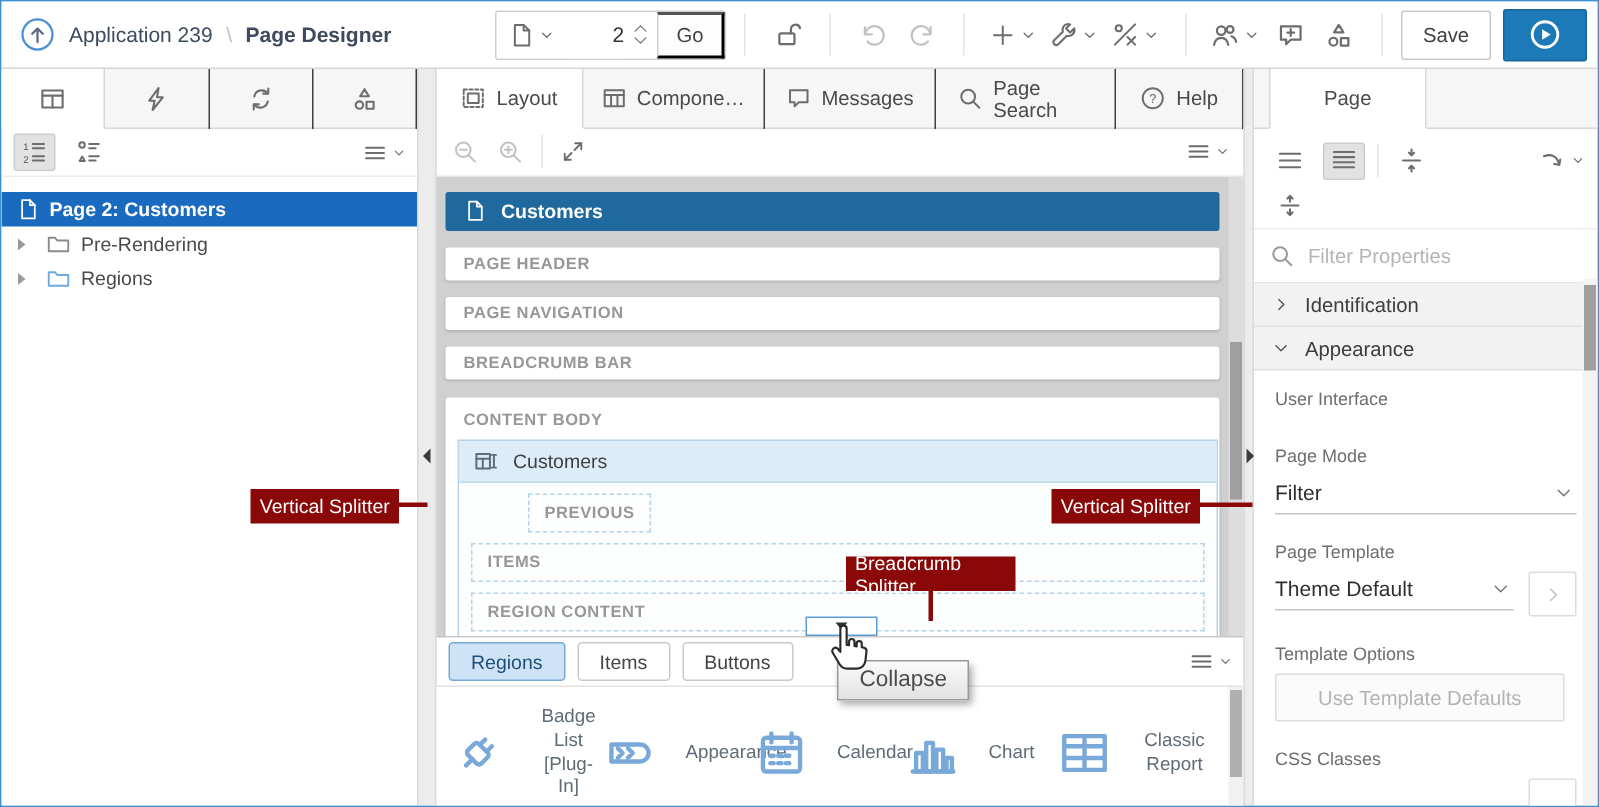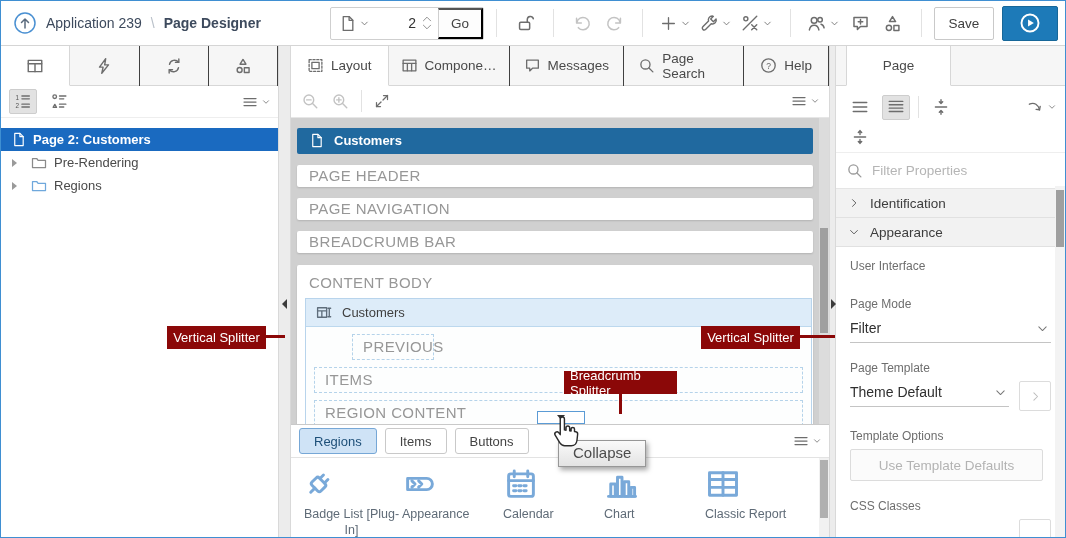--- a/index.html
+++ b/index.html
@@ -58,36 +58,36 @@
   .trow .caret { width:0; height:0; border-top:4px solid transparent; border-bottom:4px solid transparent; border-left:5px solid #9a9a9a; margin-left:-19px; margin-right:7px; }
   .trow.sel { background:#1a6ac0; color:#fff; font-weight:700; padding-left:10px; }
 
   
   .ctoolbar { height:32px; display:flex; align-items:center; padding:0 10px; gap:12px; border-bottom:1px solid #e6e6e6; }
   .canvas { position:relative; height:307px; background:#d0d0d0; overflow:hidden; }
   .cv-scroll { position:absolute; right:0; top:0; width:10px; height:100%; background:#dcdcdc; }
   .cv-thumb { position:absolute; right:1px; top:110px; width:8px; height:105px; background:#9f9f9f; }
   .pagebar { position:absolute; left:6px; right:16px; top:10px; height:26px; background:#20699f; border-radius:2px; display:flex; align-items:center; gap:10px; padding-left:12px; color:#fff; font-weight:700; font-size:13px; }
   .slotbox { position:absolute; left:6px; right:16px; height:22px; background:#fff; border-radius:2px; box-shadow:0 1px 2px rgba(0,0,0,.14); display:flex; align-items:center; padding-left:12px; }
-  .slotlbl { font-size:15px; letter-spacing:.4px; color:#979797; }
+  .slotlbl { font-size:11px; letter-spacing:.4px; color:#979797;font-weight:bold; }
   .cbody { position:absolute; left:6px; right:16px; top:147px; height:180px; background:#fff; border-radius:2px; box-shadow:0 1px 2px rgba(0,0,0,.14); padding:8px 1px 0 8px; }
   .cbody > .slotlbl { display:block; margin:1px 0 7px 4px; }
   .region { border:1px solid #b8d4ec; background:#fdfefe; }
   .region-h { height:28px; background:#ddecf9; border-bottom:1px solid #bcd8ee; display:flex; align-items:center; gap:9px; padding-left:10px; color:#3f3f3f; font-size:13px; }
   .dashed { border:1px dashed #b5d3ea; height:26px; display:flex; align-items:center; padding-left:10px; margin:7px 8px; }
   .dashed.short { width:82px;margin-left:46px; }
   .collapse-handle { position:absolute; left:246px; top:360px; width:48px; height:13px; background:#fff; border:1px solid #5b9bd5; display:flex; align-items:center; justify-content:center; z-index:5; }
   .collapse-handle .htri { width:0; height:0; border-left:4px solid transparent; border-right:4px solid transparent; border-top:5px solid #333; }
 
   
   .btabs { height:34px; border-bottom:1px solid #e3e3e3; border-top:1px solid #c9c9c9; display:flex; align-items:center; gap:8px; padding:0 8px; background:#fff; }
   .gbtn { height:26px; padding:0 14px; border:1px solid #c9c9c9; border-radius:3px; background:#fff; font-size:13px; color:#444; font-family:"Liberation Sans",sans-serif; }
   .gbtn.sel { background:#cfe3f6; border-color:#76a7d6; color:#1d4f78; }
   .gallery { position:relative; height:79px; background:#fff; display:flex; padding:8px 18px 0 10px; }
-  .gitem { width:101px; display:flex; flex-direction:column; align-items:flex-start; gap:5px; }
+  .gitem { width:101px; display:flex; flex-direction:row; align-items:center; gap:19px; }
   .gitem .glabel { font-size:12.5px; color:#5f6b77; text-align:center; line-height:1.25; }
   .ga-scroll { position:absolute; right:0; top:0; width:10px; height:100%; background:#f1f1f1; }
   .ga-thumb { position:absolute; right:1px; top:2px; width:8px; height:58px; background:#b0b0b0; }
 
   
   .rightcol .tabs .tab.page { width:105px; margin-left:10px; }
   .rtoolbar { padding:5px 10px 2px 10px; border-bottom:1px solid #eee; }
   .rtrow { display:flex; align-items:center; gap:8px; height:32px; }
   .filterrow { height:36px; display:flex; align-items:center; gap:9px; padding:0 10px; border-bottom:1px solid #e5e5e5; }
   .filterrow input { border:0; outline:0; flex:1; font-size:13.5px; font-family:"Liberation Sans",sans-serif; color:#444; }

